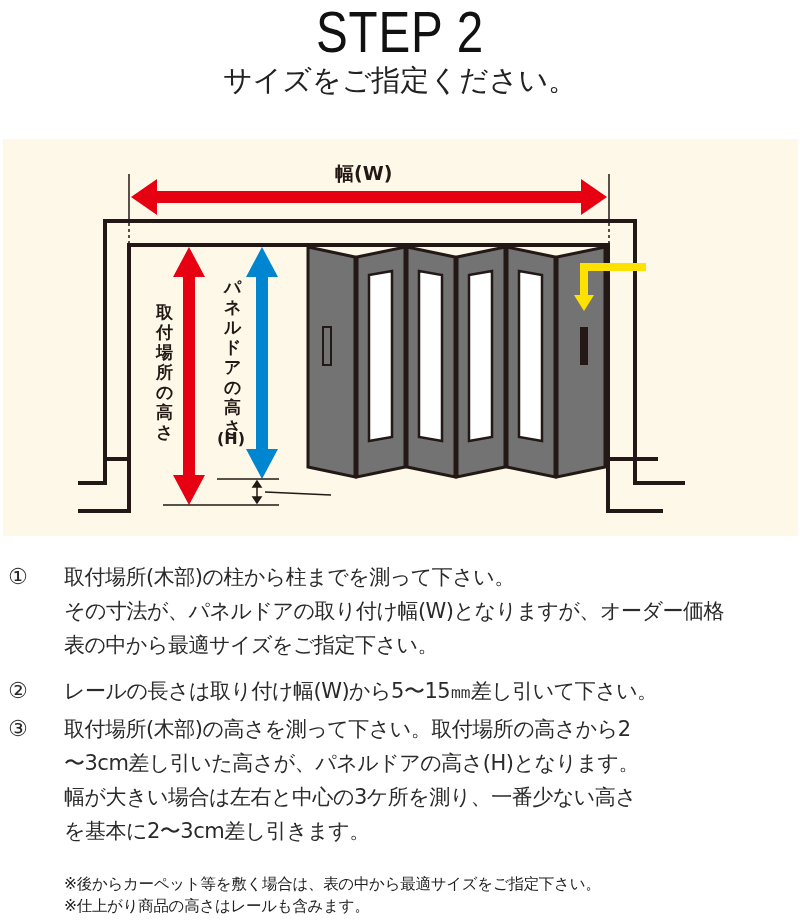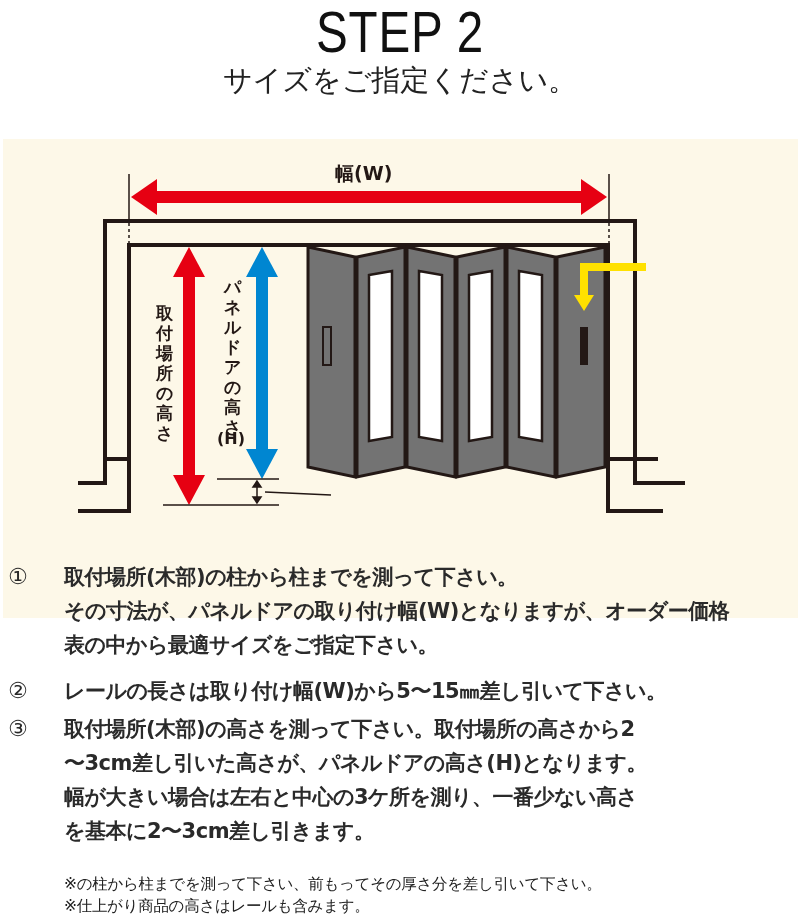--- a/index.html
+++ b/index.html
@@ -4,34 +4,34 @@
 <style>
   html, body { margin: 0; padding: 0; background: #ffffff; }
   body { width: 800px; height: 924px; position: relative; overflow: hidden;
          font-family: "DejaVu Sans", "Liberation Sans", sans-serif; color: #231815; }
   .header { position: absolute; left: 0; top: 0; width: 800px; text-align: center; }
   .step-title { position: absolute; left: 0; width: 800px; top: 2px; text-align: center;
          font-family: "Liberation Sans", "DejaVu Sans", sans-serif; font-size: 58px; line-height: 60px;
          letter-spacing: 1px; transform: scaleX(0.82); color: #111; }
   .step-sub { position: absolute; left: 0; width: 800px; top: 62px; text-align: center;
          font-size: 29px; line-height: 36px; color: #222; }
-  .diagram { position: absolute; left: 3px; top: 139px; width: 795px; height: 479px; background: #fdf8e8; }
+  .diagram { position: absolute; left: 3px; top: 139px; width: 795px; height: 397px; background: #fdf8e8; }
   .diagram svg { position: absolute; left: 0; top: 0; }
   .lbl { position: absolute; font-weight: bold; color: #231815; }
   .w-label { left: 332px; top: 22px; font-size: 19px; }
   .v-label { font-size: 17px; line-height: 20px; width: 20px; text-align: left; word-break: break-all; }
-  .mount-h { left: 153px; top: 164px; }
+  .mount-h { left: 153px; top: 164px; font-family: Liberation Serif, serif; }
   .panel-h { left: 221px; top: 138px; }
   .panel-h-unit { position:absolute; left: 214px; top: 290px; font-size: 16px; font-weight:bold; }
   .diff-label { left: 335px; top: 345px; font-size: 20px; }
   .opt-label { left: 651px; top: 111px; font-size: 20px; line-height: 25px; }
   .notes { position: absolute; left: 0; top: 560px; width: 800px; }
   .note { position: absolute; left: 0; width: 800px; font-size: 21px; line-height: 34px; color: #2a2a2a; }
   .note .num { position: absolute; left: 8px; top: 0; width: 30px; font-size: 22px; }
-  .note .body { position: absolute; left: 64px; top: 0; width: 735px; white-space: pre-line; letter-spacing: -0.5px; font-weight: bold; }
+  .note .body { position: absolute; left: 64px; top: 0; width: 735px; white-space: pre-line; letter-spacing: -0.5px; }
   .n1 { top: 0; }
   .n2 { top: 114px; }
   .n3 { top: 152px; }
   .foot { position: absolute; left: 64px; font-size: 15.5px; line-height: 22px; color: #222; letter-spacing: -0.3px; }
   .f1 { top: 313px; }
   .f2 { top: 335px; }
 </style>
 </head>
 <body>
 
@@ -126,15 +126,15 @@
     <span class="num">②</span>
     <span class="body">レールの長さは取り付け幅(W)から5〜15㎜差し引いて下さい。</span>
   </div>
   <div class="note n3">
     <span class="num">③</span>
     <span class="body">取付場所(木部)の高さを測って下さい。取付場所の高さから2
 〜3cm差し引いた高さが、パネルドアの高さ(H)となります。
 幅が大きい場合は左右と中心の3ケ所を測り、一番少ない高さ
 を基本に2〜3cm差し引きます。</span>
   </div>
-  <div class="foot f1">※の柱から柱までを測って下さい、前もってその厚さ分を差し引いて下さい。</div>
+  <div class="foot f1">※後からカーペット等を敷く場合は、表の中から最適サイズをご指定下さい。</div>
   <div class="foot f2">※仕上がり商品の高さはレールも含みます。</div>
 </div>
 
 </body></html>

